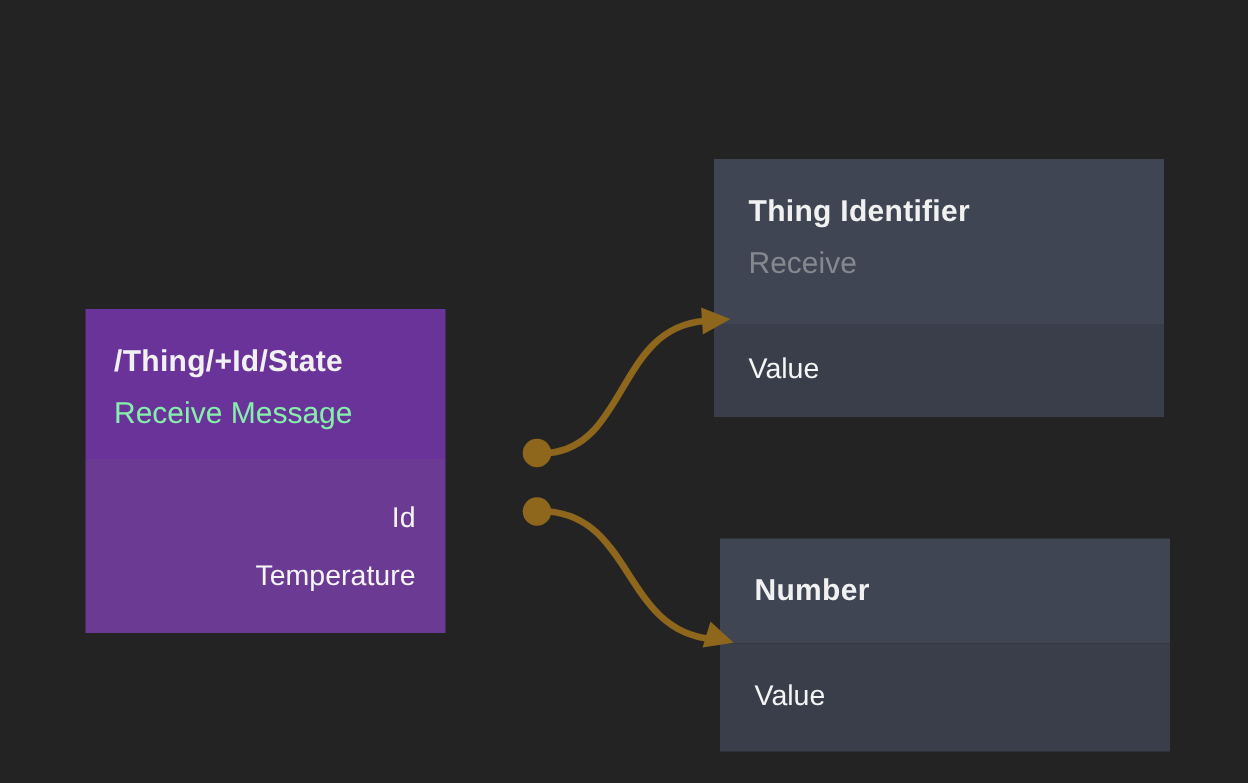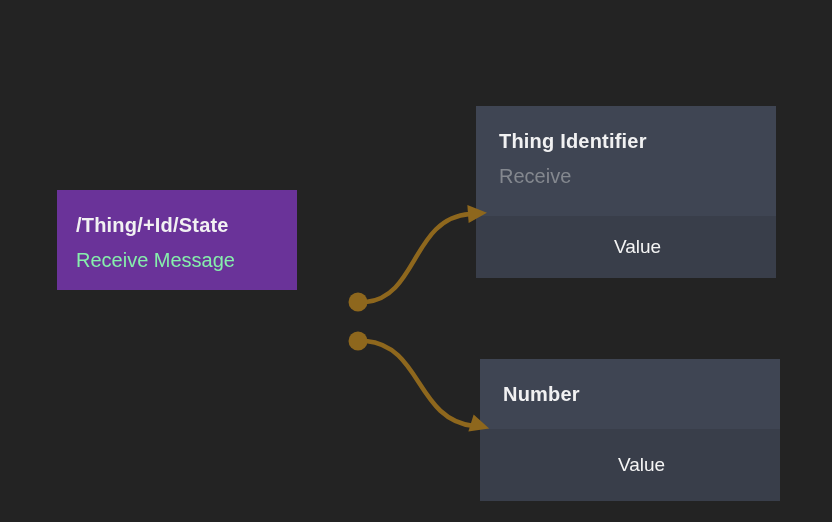--- a/index.html
+++ b/index.html
@@ -47,40 +47,48 @@
     font-size: 19px;
     color: #f5f5f5;
   }
   .port-row.output {
     height: 39px;
     justify-content: flex-end;
     padding-right: 20px;
   }
   .port-row.input {
     height: 100%;
-    justify-content: center;
+    justify-content: flex-start;
     padding-left: 23px;
   }
   .wires {
     position: absolute;
     left: 0;
     top: 0;
     pointer-events: none;
   }
   .wires path, .wires circle, .wires polygon { pointer-events: auto; }
 </style>
 </head>
 <body>
 
 <div class="canvas" style="background: rgb(35, 35, 35);">
 
-  <div class="node purple" style="left:57px; top:162px; width:240px; height:216px;">
+  <div class="node purple" style="left:57px; top:178px; width:240px; height:216px;">
     <div class="node-header" style="height: 100px; background: rgb(106, 51, 153);">
       <div class="node-title">/Thing/+Id/State</div>
       <div class="node-subtitle">Receive Message</div>
+    </div>
+    <div class="node-body outputs-body" style="height: 116px; background: rgb(107, 58, 146);">
+      <div class="port-row output">
+        <span>Id</span>
+      </div>
+      <div class="port-row output">
+        <span>Temperature</span>
+      </div>
     </div>
   </div>
 
   <div class="node gray" style="left:476px; top:78px; width:300px; height:172px;">
     <div class="node-header" style="height: 110px; background: rgb(63, 69, 83);">
       <div class="node-title">Thing Identifier</div>
       <div class="node-subtitle">Receive</div>
     </div>
     <div class="node-body" style="height: 62px; background: rgb(57, 62, 74);">
       <div class="port-row input">

